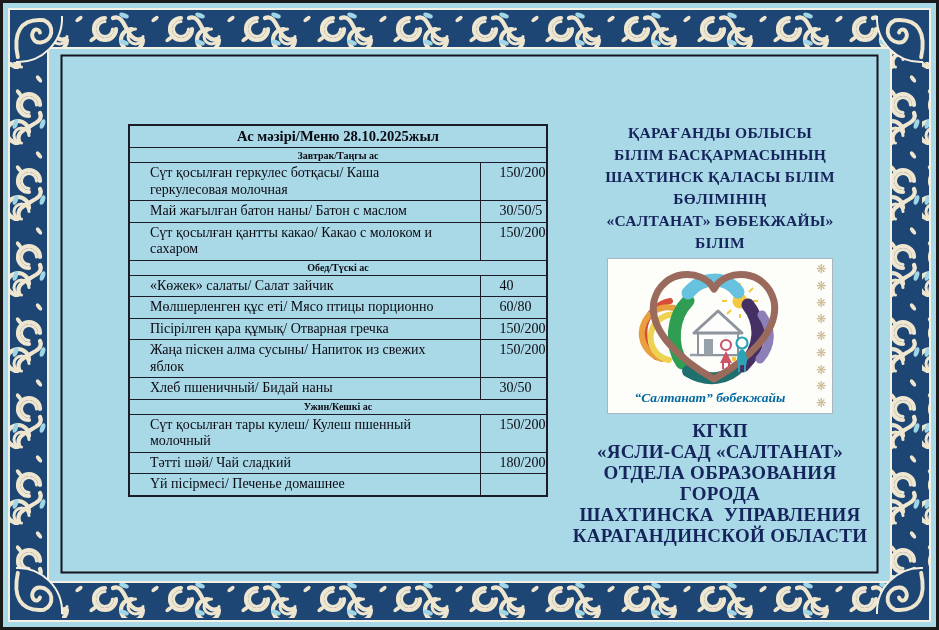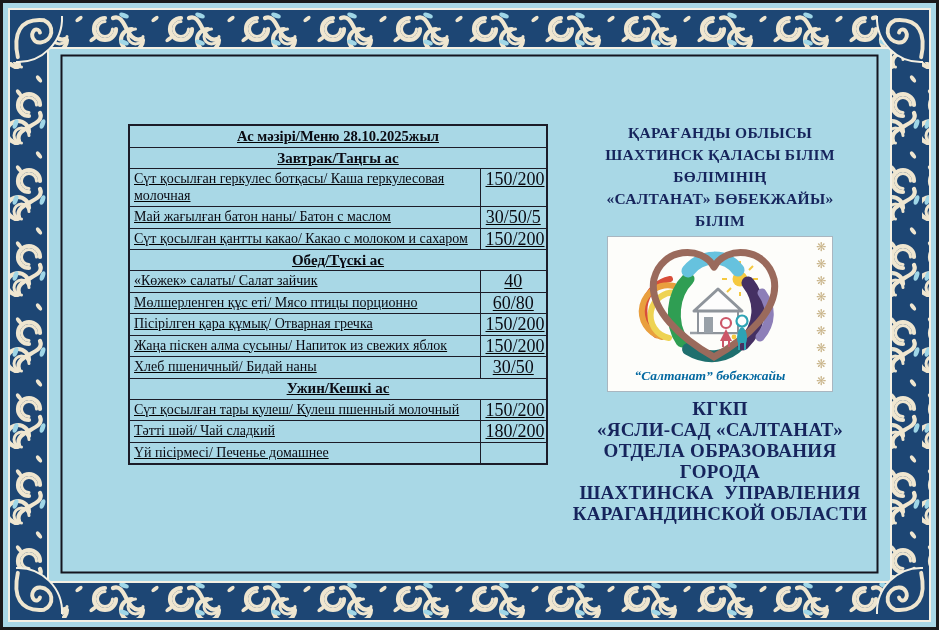--- a/index.html
+++ b/index.html
@@ -4,27 +4,27 @@
 <style>
   html,body{margin:0;padding:0;}
   body{width:939px;height:630px;overflow:hidden;background:#a9d8e6;
        font-family:"Liberation Serif","DejaVu Serif",serif;}
   #page{position:relative;width:939px;height:630px;}
   #frame-svg{position:absolute;left:0;top:0;}
 
   
   .menu-table-wrap{position:absolute;left:128px;top:124px;width:418px;}
   table.menu-table{border-collapse:collapse;table-layout:fixed;width:418px;
-       border:2px solid #1c1c28;text-decoration:underline;}
+       border:2px solid #1c1c28;}
   table.menu-table th,table.menu-table td{
        border:1.6px solid #1c1c28;color:#0a0a12;overflow:hidden;}
   th.tbl-title{font-size:14.6px;font-weight:bold;text-align:center;padding:2px 4px;}
-  th.tbl-section{font-size:15px;font-weight:bold;text-align:center;padding:1.5px 4px;}
-  td.dish{font-size:14px;line-height:16.5px;padding:2px 4px;text-align:left;vertical-align:top;}
-  td.portion{font-size:18px;line-height:16.5px;padding:2px 5px;text-align:center;vertical-align:top;}
+  th.tbl-section{font-size:10px;font-weight:bold;text-align:center;padding:1.5px 4px;}
+  td.dish{font-size:14px;line-height:16.5px;padding:2px 20px;text-align:left;vertical-align:top;}
+  td.portion{font-size:14px;line-height:16.5px;padding:2px 19px;text-align:left;vertical-align:top;}
 
   
   .right-panel{position:absolute;left:556px;top:86px;width:328px;text-align:center;margin-top:36px;}
   .org-line{font-weight:bold;color:#16245c;font-size:15.5px;line-height:22px;
        letter-spacing:.3px;white-space:pre-wrap;}
   .org-ru .org-line{line-height:21px;font-size:19px;}
   .logo-box{position:relative;width:226px;height:156px;margin:4px auto 6px auto;
        background:#fdfdfa;border:1px solid #a9b6c0;box-sizing:border-box;}
   .logo-canvas{position:absolute;left:0;top:0;}
   .logo-caption{position:absolute;left:4px;right:24px;bottom:7px;text-align:center;
@@ -159,20 +159,21 @@
         <td class="dish">Үй пісірмесі/ Печенье домашнее</td>
         <td class="portion"></td>
       </tr>
     </tbody>
       </table>
   </div>
 
   <div class="right-panel">
     <div class="org-kk">
       <div class="org-line">ҚАРАҒАНДЫ ОБЛЫСЫ</div>
+      <div class="org-line">БІЛІМ БАСҚАРМАСЫНЫҢ</div>
       <div class="org-line">ШАХТИНСК ҚАЛАСЫ БІЛІМ</div>
       <div class="org-line">БӨЛІМІНІҢ</div>
       <div class="org-line">«САЛТАНАТ» БӨБЕКЖАЙЫ»</div>
       <div class="org-line">БІЛІМ</div>
     </div>
 
     <div class="logo-box">
       <svg class="logo-canvas" width="224" height="154" viewBox="0 0 224 154" aria-hidden="true">
         <g transform="translate(14,2)">
 

